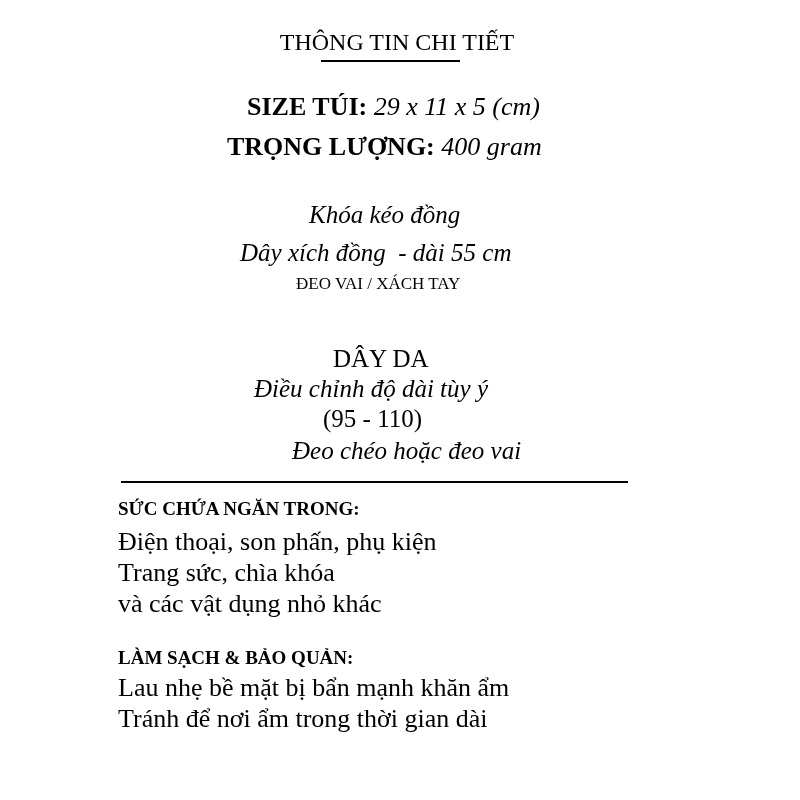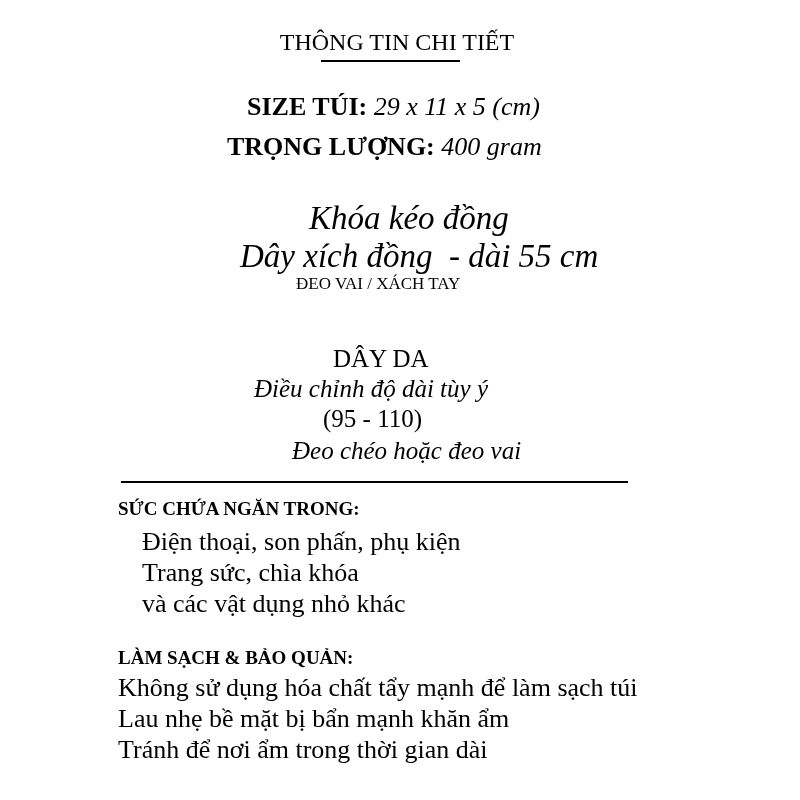--- a/index.html
+++ b/index.html
@@ -43,21 +43,21 @@
     }
     .spec {
       font-size: 26px;
     }
     .spec .label { font-weight: bold; }
     .spec .value { font-style: italic; }
     .spec-size { top: 94px; left: 247px; }
     .spec-weight { top: 134px; left: 227px; }
 
     .italic-line {
-      font-size: 33px;
+      font-size: 25px;
       font-style: italic;
     }
     .zipper { top: 202px; left: 309px; }
     .chain { top: 240px; left: 240px; }
     .carry {
       font-size: 17px;
       top: 275px;
       left: 296px;
     }
 
@@ -108,21 +108,21 @@
       list-style: none;
       margin: 0;
       padding: 0;
     }
     .section-list li {
       font-size: 26px;
       line-height: 31px;
       white-space: nowrap;
     }
     .capacity { top: 499px; }
-    .capacity .section-list { margin-top: 8px; margin-left: 24px; }
+    .capacity .section-list { margin-top: 8px; }
     .care { top: 648px; }
     .care .section-list { margin-top: 5px; }
   </style>
 </head>
 <body>
 
 <div>
 
   <div class="center-line title">THÔNG TIN CHI TIẾT</div>
   <div class="title-underline"></div>
@@ -152,19 +152,18 @@
     <ul class="section-list">
       <li>Điện thoại, son phấn, phụ kiện</li>
       <li>Trang sức, chìa khóa</li>
       <li>và các vật dụng nhỏ khác</li>
     </ul>
   </div>
 
   <div class="section care">
     <div class="section-heading">LÀM SẠCH &amp; BẢO QUẢN:</div>
     <ul class="section-list">
-      <li>Không sử dụng hóa chất tẩy mạnh để làm sạch túi</li>
       <li>Lau nhẹ bề mặt bị bẩn mạnh khăn ẩm</li>
       <li>Tránh để nơi ẩm trong thời gian dài</li>
     </ul>
   </div>
 
 </div>
 
 </body></html>

